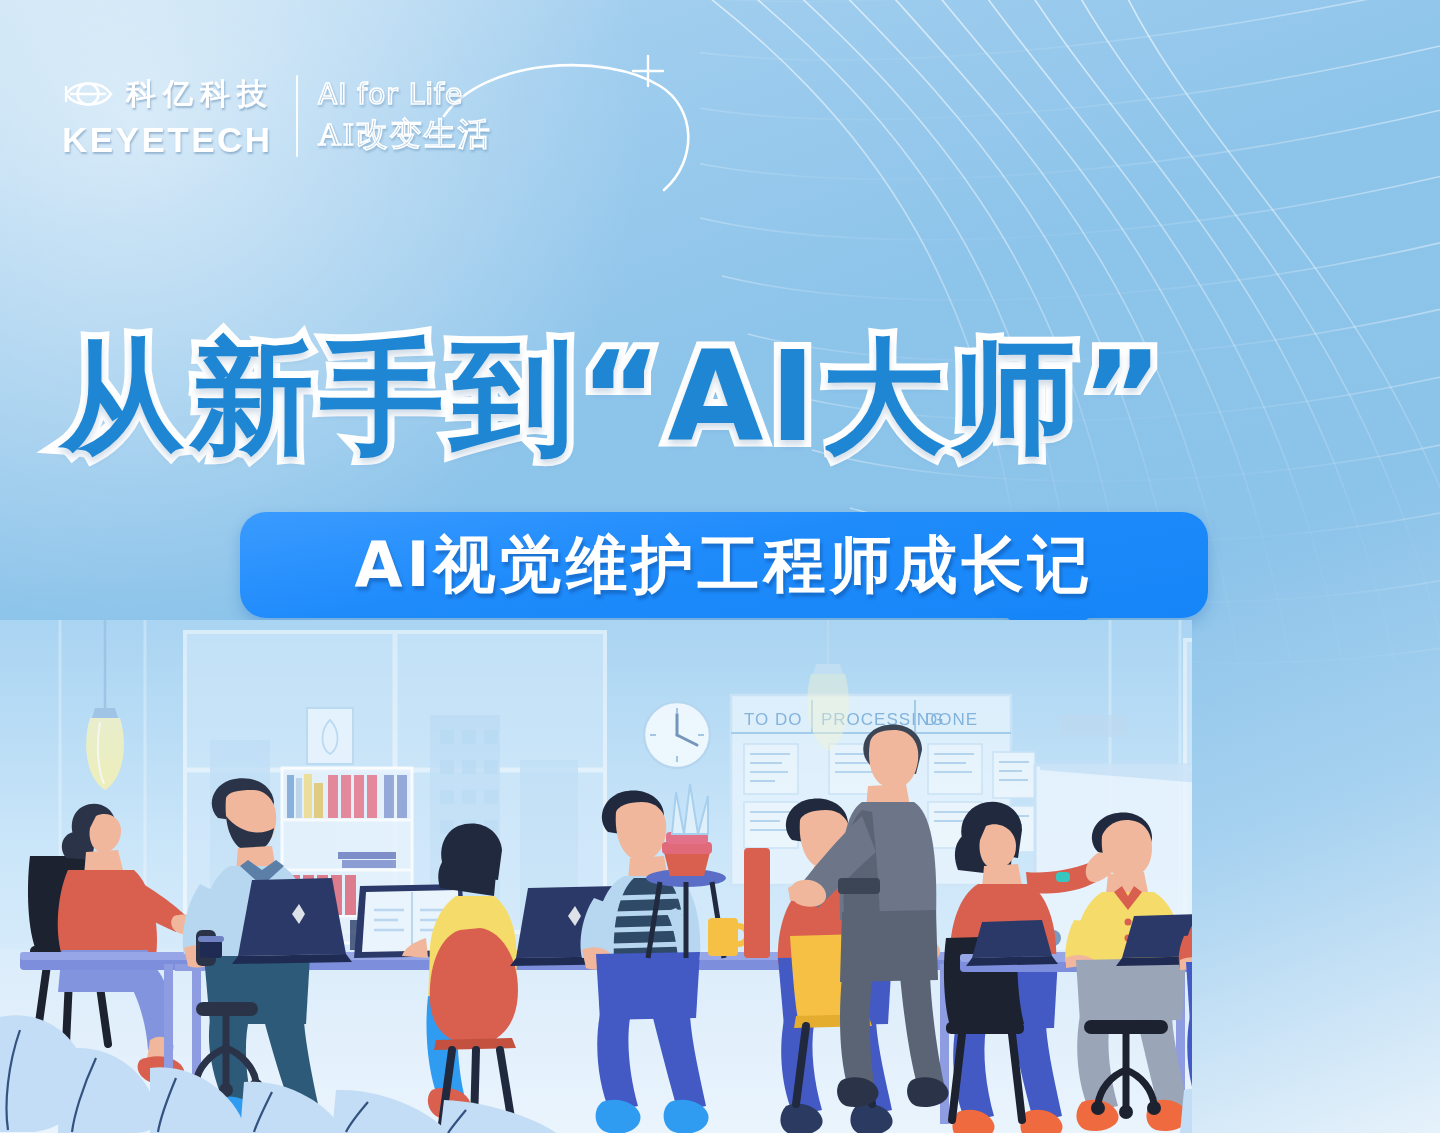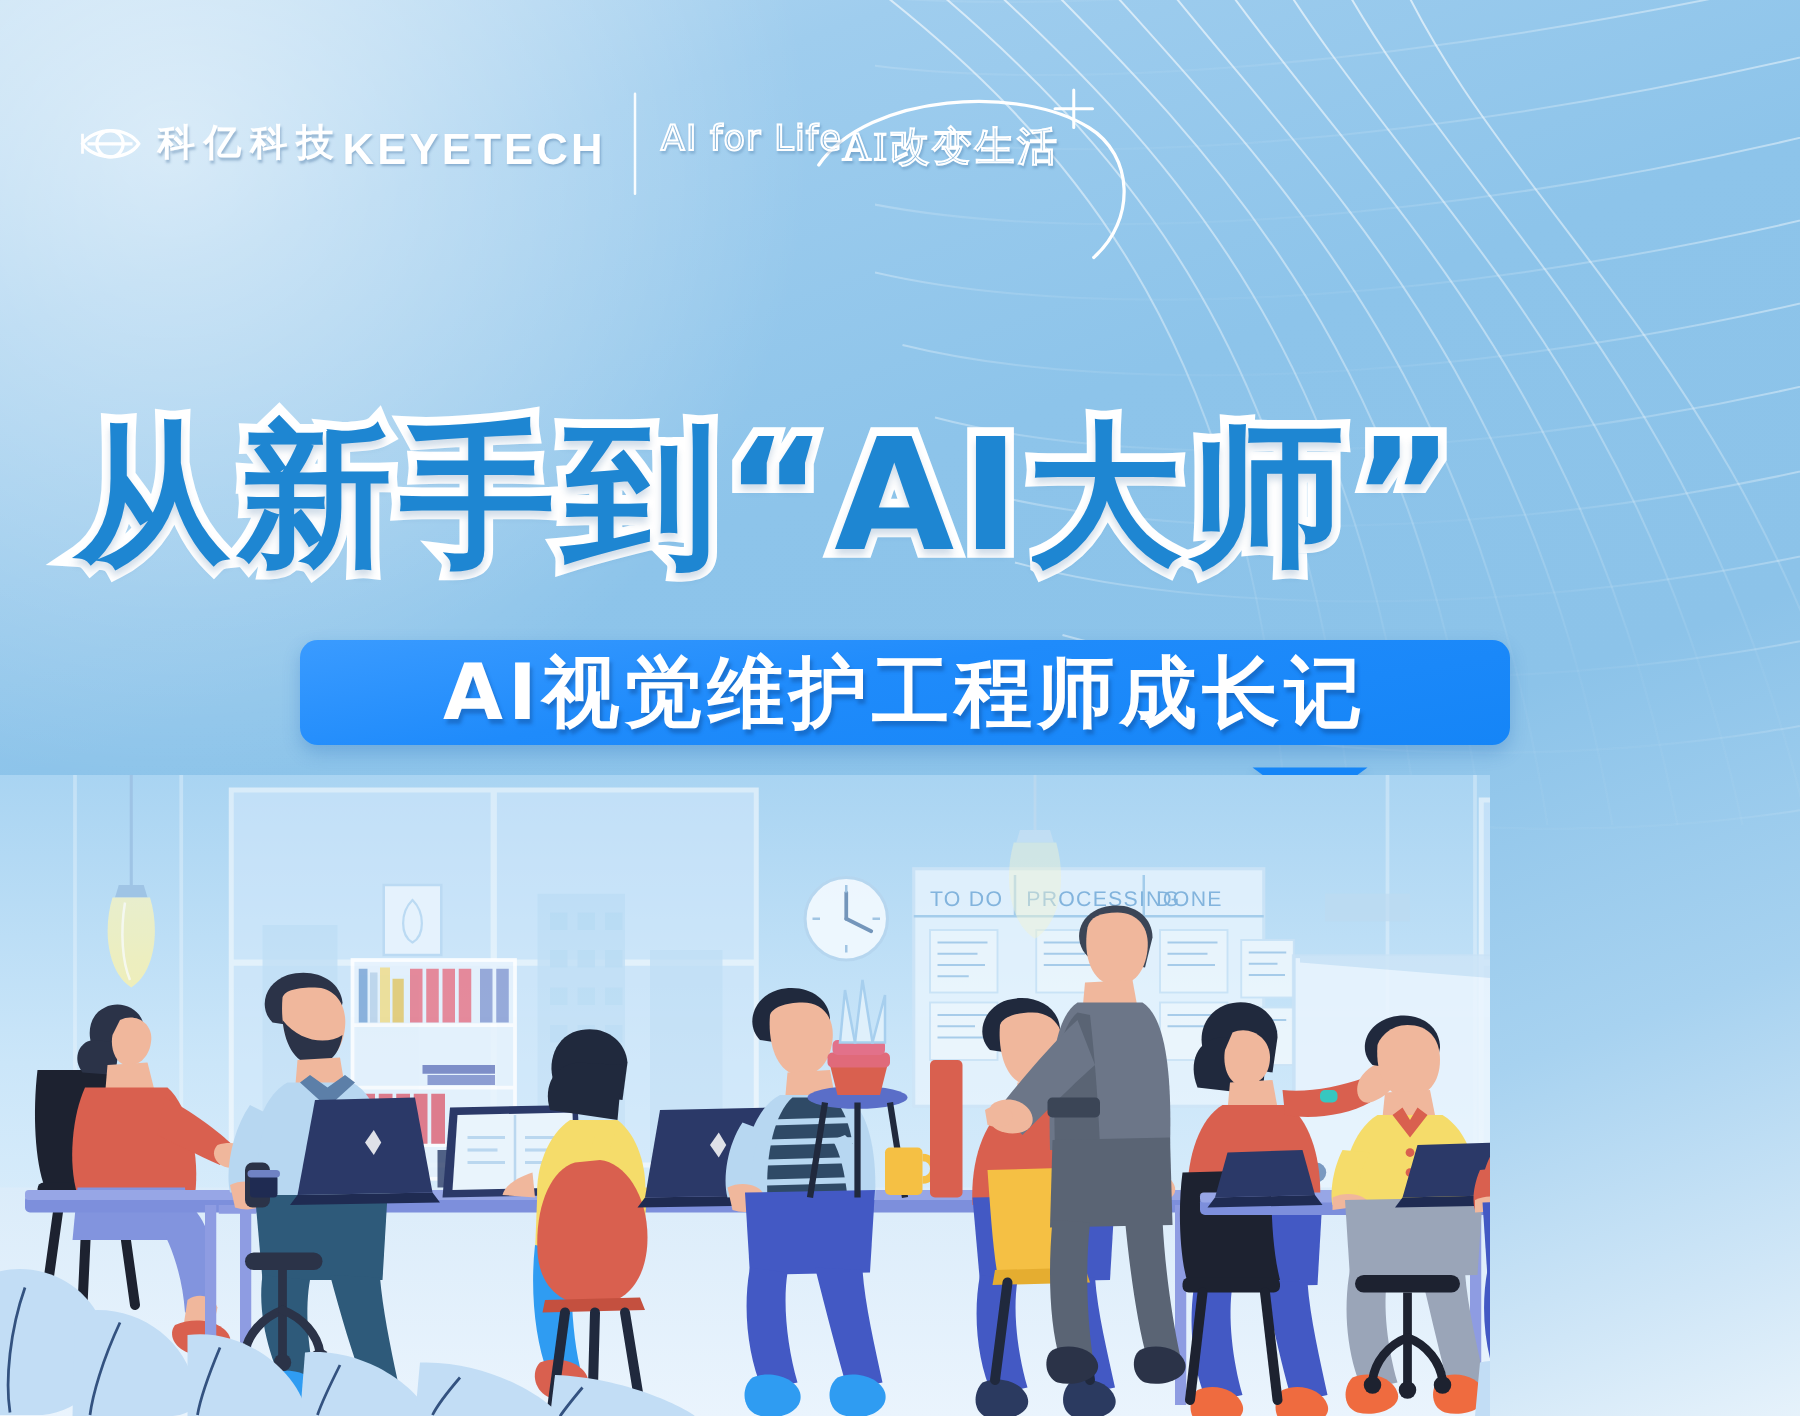--- a/index.html
+++ b/index.html
@@ -15,34 +15,34 @@
   
   .bg-soft-left{
     position:absolute;left:-180px;top:-200px;width:900px;height:900px;border-radius:50%;
     background:radial-gradient(circle at 35% 35%,rgba(255,255,255,.55),rgba(255,255,255,0) 62%);
     pointer-events:none;
   }
   .bg-mesh{position:absolute;right:-20px;top:-40px;width:760px;height:720px;pointer-events:none;opacity:.85;}
 
   
   .logo-block{position:absolute;left:62px;top:74px;display:flex;align-items:center;}
-  .logo-left{display:flex;flex-direction:row;justify-content:center;}
+  .logo-left{display:flex;flex-direction:column;justify-content:center;}
   .logo-top-row{display:flex;align-items:center;gap:12px;}
   .eye-icon{display:block;}
   .logo-cn{
     font-size:30px;font-weight:700;color:#ffffff;letter-spacing:7px;
     line-height:1;text-shadow:1px 2px 2px rgba(40,90,140,.35);
     font-family:"DejaVu Sans","Liberation Sans",sans-serif;
   }
   .logo-en{
     margin-top:8px;font-size:35px;font-weight:800;color:#ffffff;letter-spacing:2.5px;
     line-height:1;text-shadow:1px 2px 2px rgba(40,90,140,.35);
   }
   .logo-div{width:2px;height:82px;background:rgba(255,255,255,.92);margin:0 20px 0 22px;border-radius:2px;}
-  .tagline{position:relative;display:flex;flex-direction:row;}
+  .tagline{position:relative;display:flex;flex-direction:column;}
   .tag-en{
     font-size:28px;color:transparent;-webkit-text-stroke:1.6px #ffffff;letter-spacing:1px;line-height:1.18;
     font-family:"DejaVu Sans","Liberation Sans",sans-serif;
     filter:drop-shadow(1px 2px 1px rgba(40,90,140,.3));
   }
   .tag-cn{
     margin-top:6px;font-size:32px;color:transparent;-webkit-text-stroke:1.6px #ffffff;letter-spacing:2px;line-height:1.12;
     font-family:Liberation Serif, serif;
     filter:drop-shadow(1px 2px 1px rgba(40,90,140,.3));
   }
@@ -55,22 +55,22 @@
     font-size:124px;font-weight:800;letter-spacing:6px;line-height:1;
     color:#1e86d2;
     -webkit-text-stroke:14px #ffffff;
     paint-order:stroke fill;
     text-shadow:0 5px 6px rgba(40,95,150,.22);
     white-space:nowrap;
   }
 
   
   .banner{
-    position:absolute;left:240px;top:512px;width:968px;height:84px;
-    border-radius:14px;
+    position:absolute;left:240px;top:512px;width:968px;height:106px;
+    border-radius:26px;
     background:linear-gradient(170deg,#3a9bff 0%,#1f8bfb 42%,#1585f7 100%);
     box-shadow:0 6px 14px rgba(25,95,180,.26);
     display:flex;align-items:center;justify-content:center;text-align:center;
   }
   .banner-text{
     font-family:"DejaVu Sans","Liberation Sans",sans-serif;
     font-size:62px;font-weight:700;color:#ffffff;letter-spacing:4px;line-height:1;
     text-shadow:2px 4px 3px rgba(12,60,125,.35);
     white-space:nowrap;
   }

